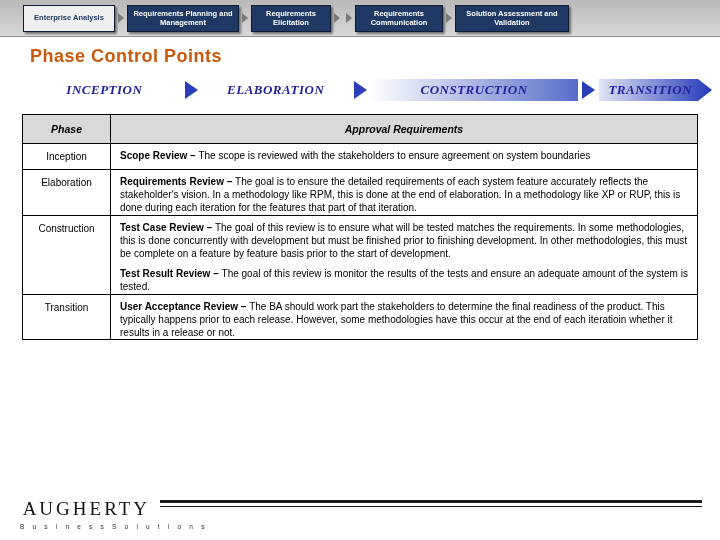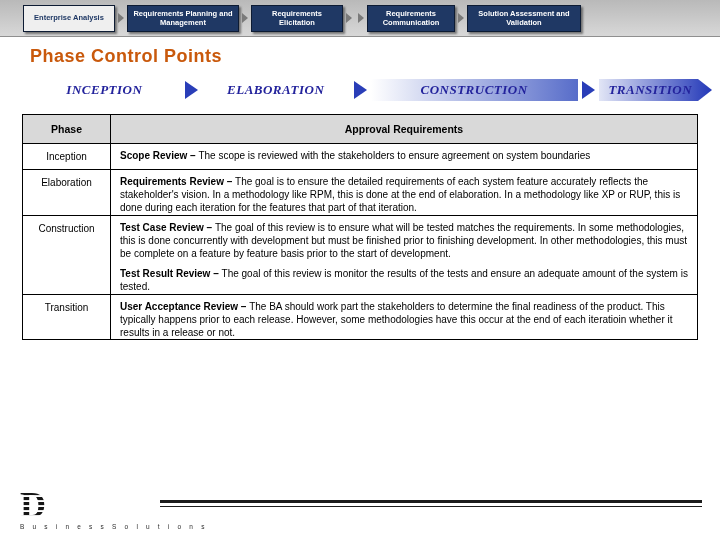--- a/index.html
+++ b/index.html
@@ -16,21 +16,21 @@
     display:flex;align-items:center;padding:0 23px;box-sizing:border-box;
   }
   .nav-box{
     background:var(--navy,#1F3864);color:#ffffff;
     border:1px solid #0d1b33;box-shadow:1.5px 1.5px 2px rgba(0,0,0,.45);
     font-size:7.5px;font-weight:bold;line-height:1.25;text-align:center;
     display:flex;align-items:center;justify-content:center;
     height:27px;box-sizing:border-box;padding:2px 4px;
   }
   .nav-box.active{background:#efefef;color:var(--navy,#1F3864);}
-  .b1{width:92px;} .b2{width:112px;} .b3{width:92px;} .b4{width:124px;} .b5{width:88px;} .b6{width:114px;}
+  .b1{width:92px;} .b2{width:112px;} .b3{width:80px;} .b4{width:124px;} .b5{width:88px;} .b6{width:114px;}
   .nav-sep{
     width:0;height:0;margin:0 3px;
     border-top:5px solid transparent;border-bottom:5px solid transparent;
     border-left:6px solid #7a7a7a;
   }
   
   .title{
     position:absolute;left:30px;top:46px;
     font-size:18px;font-weight:bold;letter-spacing:.5px;
     color:var(--title-orange,#C9590C);
@@ -60,21 +60,21 @@
   }
   
   table.appr{
     position:absolute;left:22px;top:114px;width:676px;
     border-collapse:collapse;table-layout:fixed;
   }
   table.appr th,table.appr td{border:1px solid #000;}
   table.appr th{
     background:var(--header-gray,#D9D9D9);
     font-size:10.5px;font-weight:bold;text-align:center;
-    height:24px;padding:2px 4px;
+    height:24px;padding:2px 4px;font-style:italic;
   }
   .col-phase{width:88px;}
   td.phase-cell{
     text-align:center;vertical-align:top;padding:7px 4px;
     font-size:10px;color:#000;
   }
   td.req-cell{
     vertical-align:top;padding:5px 9px 0 9px;
     font-size:10px;line-height:1.32;color:#000;
   }
@@ -168,20 +168,21 @@
   <div class="logo">
     <div class="logo-row">
       <svg width="30" height="34" viewBox="0 0 30 34">
         <defs>
           <pattern id="dstripes" width="4" height="5" patternUnits="userSpaceOnUse">
             <rect width="4" height="3.1" fill="#161616"></rect>
           </pattern>
         </defs>
         <text x="0" y="30" style="font:bold 36px 'Liberation Serif',serif" fill="url(#dstripes)">D</text>
       </svg>
+      <span class="logo-rest">AUGHERTY</span>
     </div>
     <div class="logo-tagline">B u s i n e s s   S o l u t i o n s</div>
   </div>
   <div class="footer-lines">
     <div class="fline-thick"></div>
     <div class="fline-thin"></div>
   </div>
 </div>
 
 </body></html>

